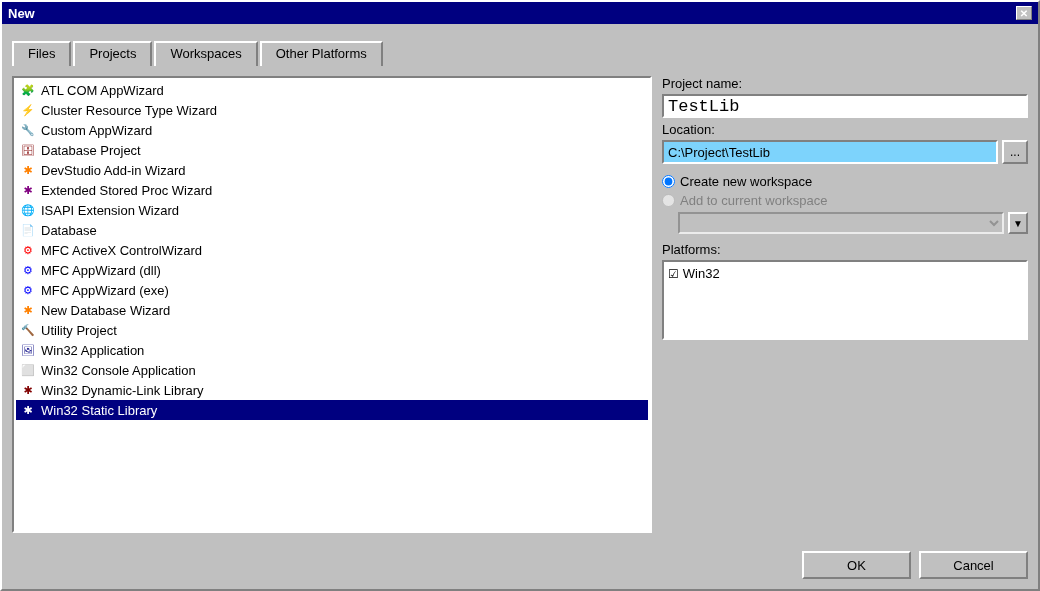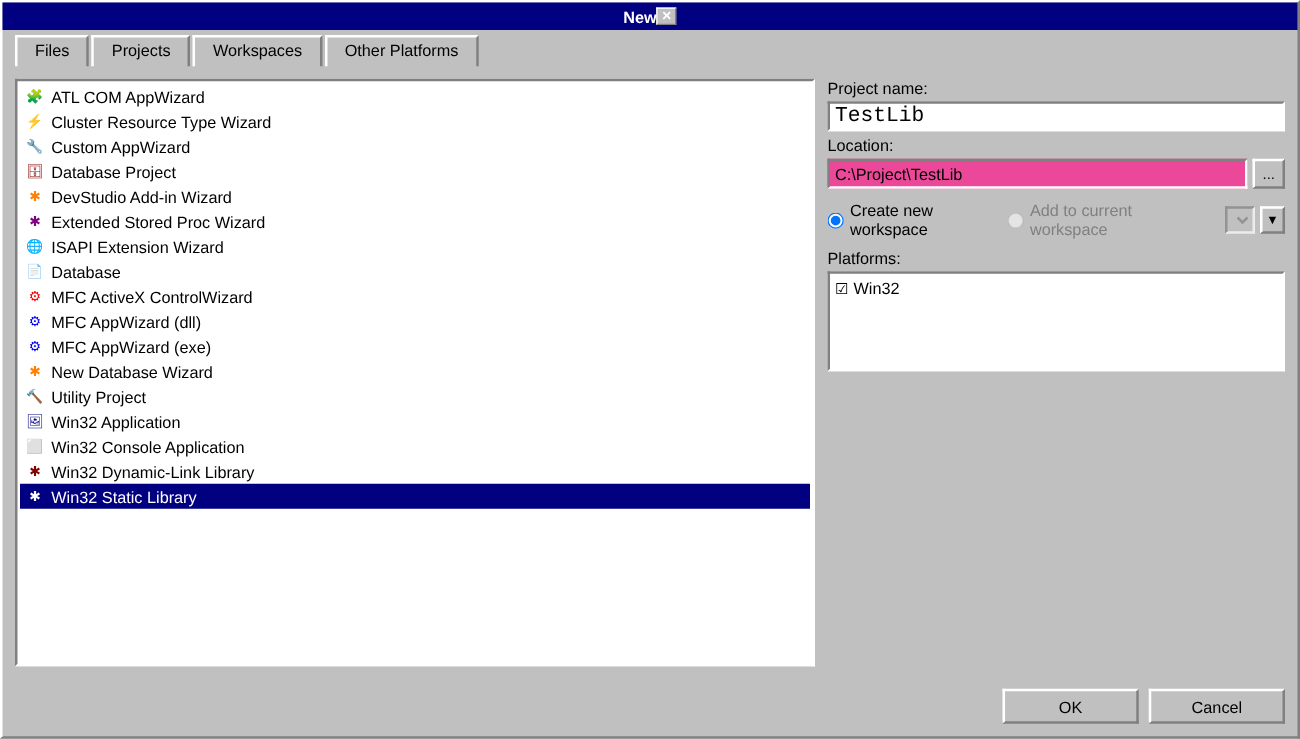--- a/index.html
+++ b/index.html
@@ -21,21 +21,21 @@
       flex-direction: column;
     }
     .dialog-title {
       background: #000080;
       color: white;
       padding: 3px 6px;
       font-size: 13px;
       font-weight: bold;
       display: flex;
       align-items: center;
-      justify-content: center;
+      justify-content: space-between;
       height: 22px;
     }
     .title-buttons {
       display: flex;
       gap: 2px;
     }
     .title-btn {
       width: 16px;
       height: 14px;
       background: #c0c0c0;
@@ -110,41 +110,41 @@
     }
     .location-row {
       display: flex;
       gap: 4px;
       align-items: center;
     }
     .location-input {
       flex: 1;
       border: 2px solid;
       border-color: #808080 #ffffff #ffffff #808080;
-      background: #ec4899;
+      background: #7dd3fc;
       height: 24px;
       padding: 2px 4px;
       font-size: 13px;
       font-family: "MS Sans Serif", Arial, sans-serif;
     }
     .browse-btn {
       width: 26px;
       height: 24px;
       background: #c0c0c0;
       border: 2px solid;
       border-color: #ffffff #808080 #808080 #ffffff;
       font-size: 12px;
       cursor: pointer;
       display: flex;
       align-items: center;
       justify-content: center;
     }
     .radio-group {
       display: flex;
-      flex-direction: row;
+      flex-direction: column;
       gap: 4px;
       margin-top: 6px;
     }
     .radio-item {
       display: flex;
       align-items: center;
       gap: 5px;
       font-size: 13px;
     }
     .radio-item input[type="radio"] {
@@ -224,21 +224,21 @@
       border-color: #ffffff #808080 #808080 #ffffff;
       font-size: 13px;
       font-family: "MS Sans Serif", Arial, sans-serif;
       cursor: pointer;
       display: flex;
       align-items: center;
       justify-content: center;
     }
     .tab-bar {
       display: flex;
-      padding: 4px 10px 0;
+      padding: 17px 10px 0;
       gap: 2px;
     }
     .tab {
       padding: 3px 14px;
       background: #c0c0c0;
       border: 2px solid;
       border-color: #ffffff #808080 #808080 #ffffff;
       border-bottom: none;
       font-size: 13px;
       cursor: pointer;

